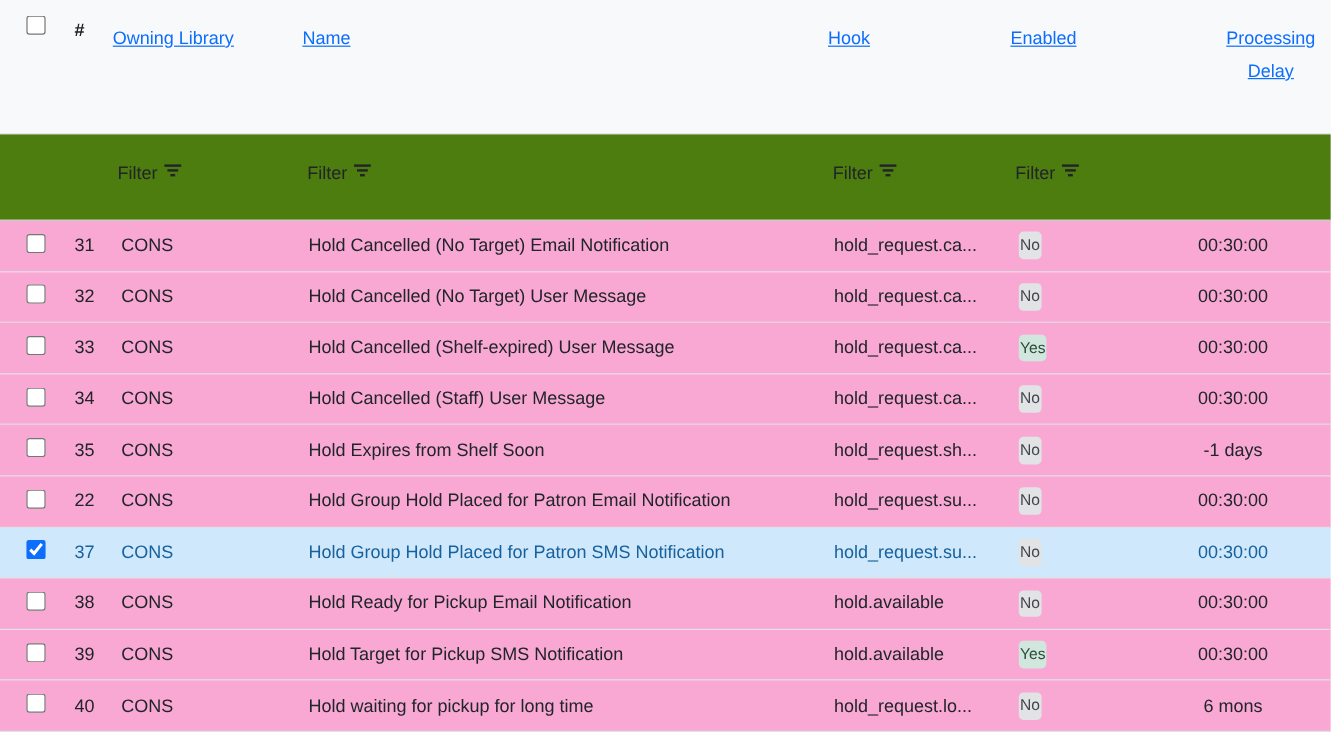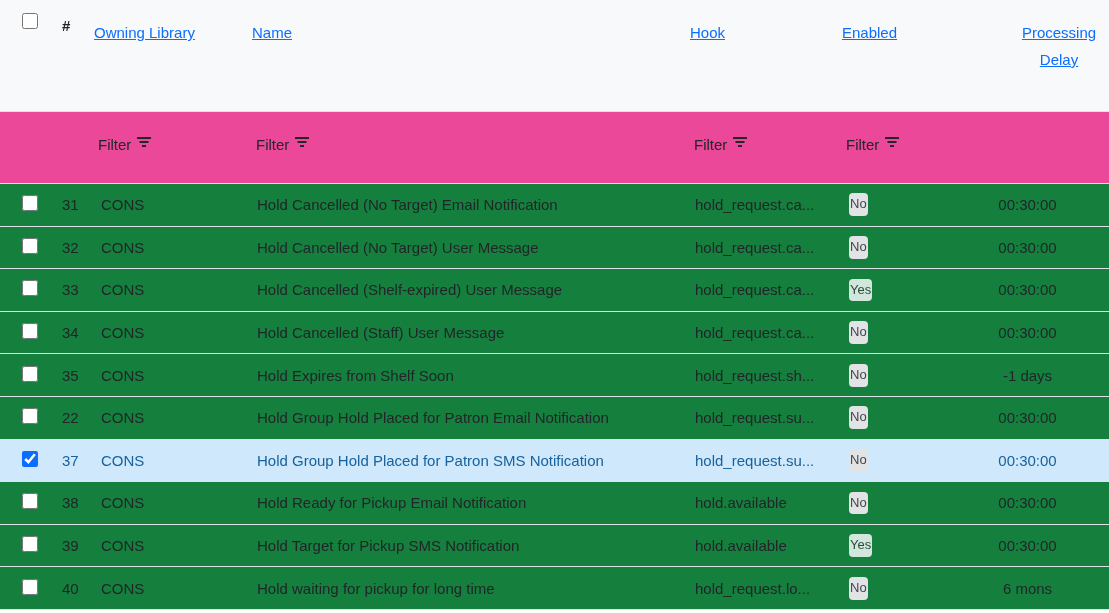--- a/index.html
+++ b/index.html
@@ -39,32 +39,32 @@
   .hdr-link-cell{padding-left:4px;}
   .hlink{
     color:var(--link);text-decoration:underline;cursor:pointer;
     display:inline-block;margin-top:6px;line-height:27px;text-align:right;
   }
   .c-delay-hdr{display:flex;justify-content:flex-end;padding-right:2px;}
   .delay-link{width:96px;text-align:center;}
   
   .filter-row{
     height:72px;border-bottom:1px solid var(--border);
-    align-items:center;background:#ec4899;
+    align-items:center;background:#4d7c0f;
   }
   .filter-btn{
     background:none;border:none;font:inherit;color:var(--text);
     display:inline-flex;align-items:center;gap:5px;
     padding:0 0 6px 8px;cursor:pointer;
   }
   .filter-icon{margin-top:-6px;}
   
   .trow{
     height:42.6px;border-bottom:1px solid var(--border);
-    align-items:center;background:#15803d;cursor:pointer;
+    align-items:center;background:#f9a8d4;cursor:pointer;
   }
   .trow.selected{background:var(--selected-row-bg);color:var(--selected-row-text);}
   .c-num{padding-left:12px;}
   .c-lib{padding-left:11px;}
   .c-name{padding-left:9px;white-space:nowrap;overflow:hidden;}
   .c-hook{padding-left:9px;white-space:nowrap;overflow:hidden;}
   .c-enabled{padding-left:11px;}
   .c-delay{text-align:center;padding-right:39px;}
   .badge{
     display:inline-block;padding:2px 1px;border-radius:4px;

